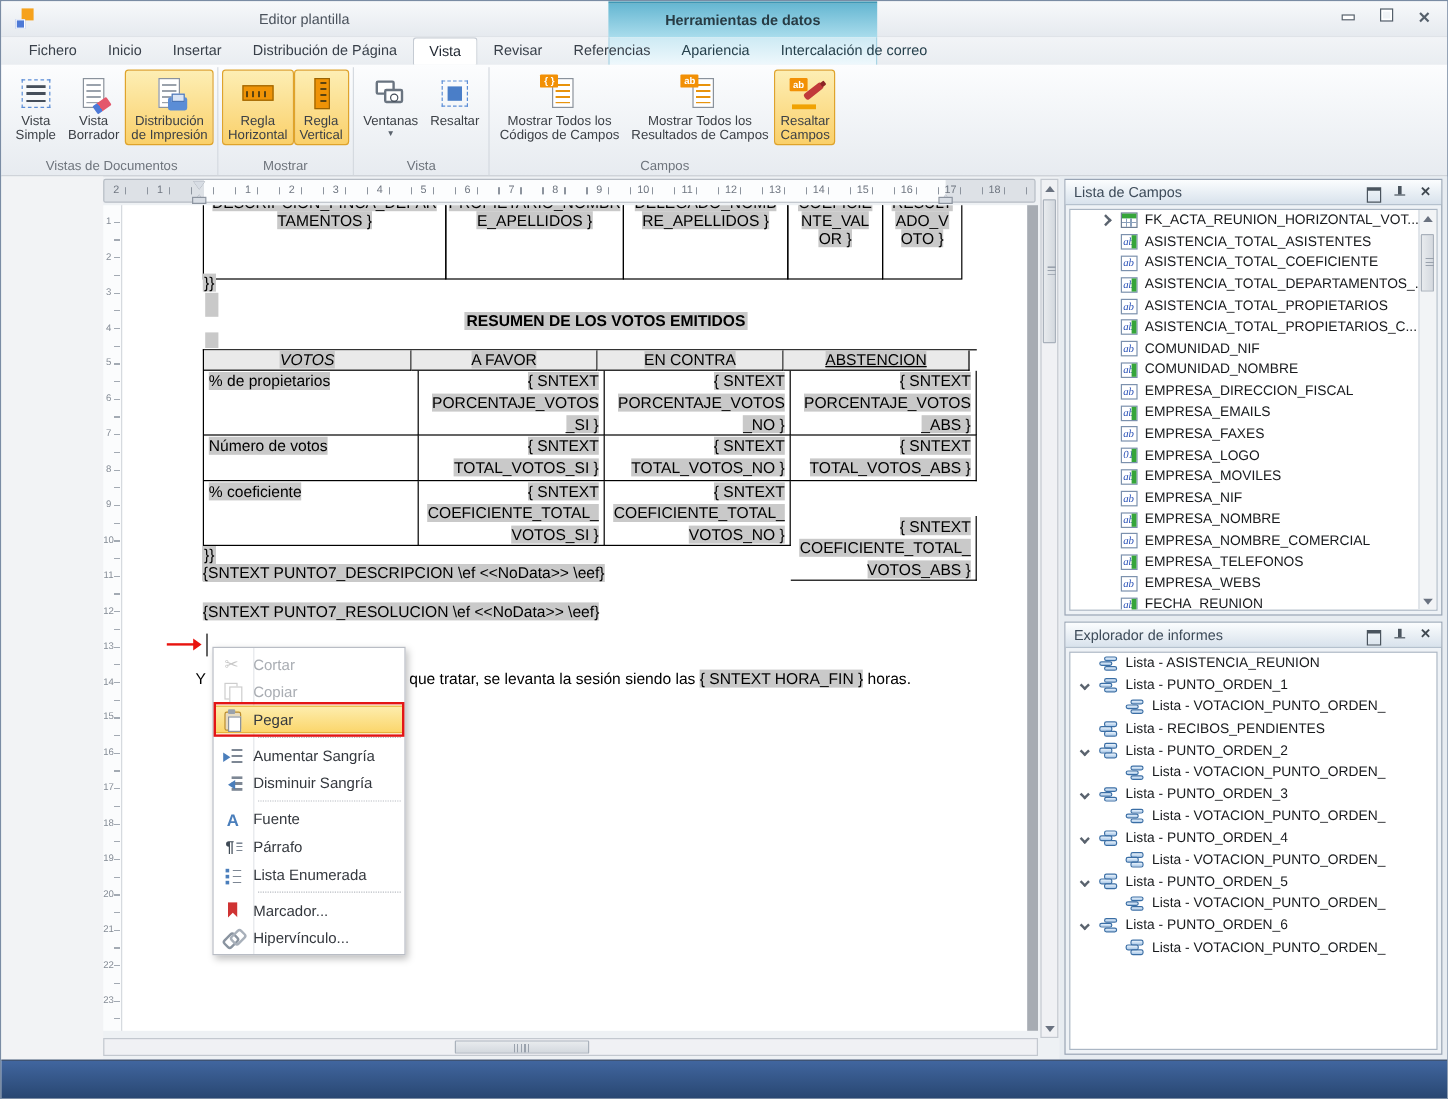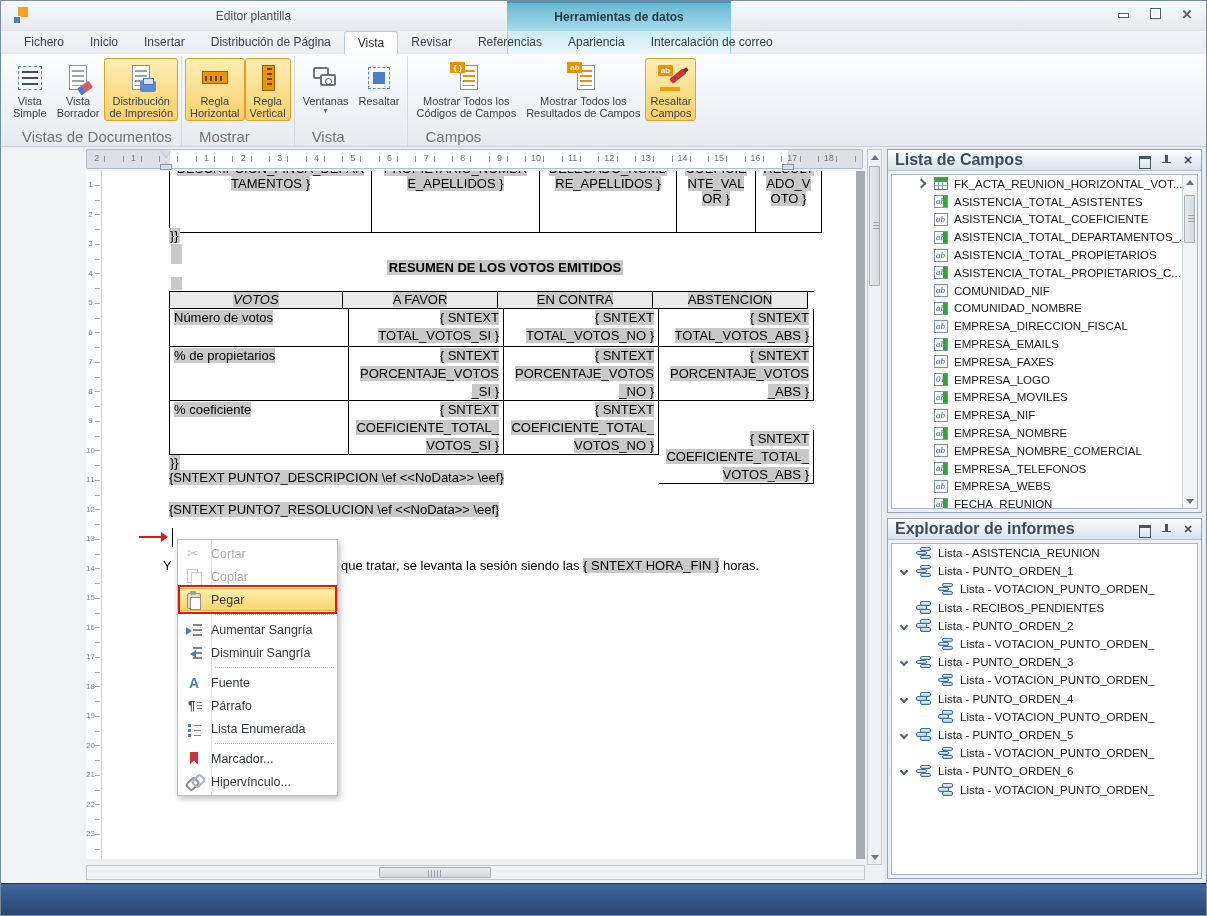--- a/index.html
+++ b/index.html
@@ -37,22 +37,22 @@
     border-radius:3px 3px 0 0; color:#1f2630; }
   .tab.ctx { color:#26404c; }
   .ribbon-collapse { position:absolute; right:14px; top:35px; width:16px; height:14px;
     color:#6a7480; font-size:10px; text-align:center; line-height:14px; }
 
   
   .ribbon { position:absolute; left:0; top:53px; width:100%; height:93px;
     background:linear-gradient(#fcfdfe,#e7ebf0); border-bottom:1px solid #c7ccd3; display:flex; padding:2px 0 0 4px; }
   .rgroup { position:relative; display:flex; align-items:flex-start; padding:2px 3px 16px;
     border-right:1px solid #d5dae0; }
-  .rgroup-label { position:absolute; bottom:1px; left:17px; right:0; 
-    font-size:15px; color:#6e747c; }
+  .rgroup-label { position:absolute; bottom:1px; left:0; right:0; text-align:center;
+    font-size:11px; color:#6e747c; }
   .rbtn { display:flex; flex-direction:column; align-items:center; padding:3px 4px 1px;
     border:1px solid transparent; border-radius:3px; }
   .rbtn.checked { background:linear-gradient(#fdeeb4,#fad06a); border-color:#dfa32b; }
   .ric { position:relative; width:32px; height:32px; margin-bottom:1px; flex:none; }
   .rlabel { font-size:11px; line-height:12px; text-align:center; white-space:pre-line; color:#3c4046; }
   .dd-arrow { font-size:8px; color:#5a626c; line-height:8px; }
 
   
   .i-doc { position:absolute; left:7px; top:3px; width:18px; height:25px; background:#fff; border:1px solid #8a929c; }
   .i-doc::after { content:""; position:absolute; left:2px; right:2px; top:4px; height:16px;
@@ -202,21 +202,21 @@
   .grip-h { position:absolute; top:2px; left:50%; width:13px; height:7px; margin-left:-7px;
     background:repeating-linear-gradient(90deg,#9aa2ad 0 1px, transparent 1px 3px); }
 
   
   .dock { position:absolute; left:882px; top:146px; width:325px; height:736px; background:#e7ecf1; }
   .panel { position:absolute; left:4px; width:315px; background:#eef2f6; border:1px solid #98a4b4; }
   .panel-fieldlist { top:2px; height:364px; }
   .panel-explorer { top:371px; height:361px; }
   .panel-header { display:flex; align-items:center; height:21px; padding:0 7px;
     background:linear-gradient(#fbfdfe,#d8e2ec); border-bottom:1px solid #b5c1ce; }
-  .panel-title { flex:1; font-size:16px; color:#3d4b59;font-weight:bold; }
+  .panel-title { flex:1; font-size:12px; color:#3d4b59; }
   .p-ico { width:12px; height:11px; position:relative; margin-left:10px; }
   .p-max::before { content:""; position:absolute; left:1px; top:1px; width:10px; height:9px; border:1px solid #4a545e; border-top:3px solid #4a545e; }
   .p-pin::before { content:""; position:absolute; left:5px; top:0; width:3px; height:7px; background:#4a545e; }
   .p-pin::after { content:""; position:absolute; left:2px; top:7px; width:9px; height:1.5px; background:#4a545e; box-shadow:4px 2px 0 -1px #4a545e; }
   .p-close { font-size:11px; font-weight:bold; color:#3f4850; line-height:11px; text-align:center; }
   .panel-body { position:absolute; left:3px; right:3px; top:24px; bottom:3px; background:#fff; border:1px solid #aab6c4; overflow:hidden; }
 
   .fl-row { display:flex; align-items:center; height:17.8px; padding-left:42px; position:relative; }
   .fl-row .label, .tree-row .label { font-size:11.5px; color:#17191c; white-space:nowrap; margin-left:6px; }
   .chev { width:7px; height:7px; border-right:2px solid #5a636e; border-bottom:2px solid #5a636e; flex:none; }
@@ -435,21 +435,21 @@
       <span class="vnum" style="top: 662px;">23</span>
     </div>
 
   <div class="page">
 
     <div class="toptable" id="toptable">
         <div class="cell" style="width: 203px;">
           <span class="ln"><span>DESCRIPCION_FINCA_DEPAR</span></span>
           <span class="ln"><span>TAMENTOS }</span></span>
         </div>
-        <div class="cell" style="width: 169px;">
+        <div class="cell" style="width: 149px;">
           <span class="ln"><span>PROPIETARIO_NOMBR</span></span>
           <span class="ln"><span>E_APELLIDOS }</span></span>
         </div>
         <div class="cell" style="width: 138px;">
           <span class="ln"><span>DELEGADO_NOMB</span></span>
           <span class="ln"><span>RE_APELLIDOS }</span></span>
         </div>
         <div class="cell" style="width: 80px;">
           <span class="ln"><span>COEFICIE</span></span>
           <span class="ln"><span>NTE_VAL</span></span>
@@ -465,33 +465,33 @@
     <div class="braces" style="top:57px;"><span>}}</span></div>
     <div class="pmark" style="top:73px; height:20px;"></div>
     <div class="doc-heading" style="top:89px;"><span>RESUMEN DE LOS VOTOS EMITIDOS</span></div>
     <div class="pmark" style="top:106px; height:13px;"></div>
 
     <div class="sumtable" id="sumtable">
         <div class="row">
           <div class="cell hcell" style="width: 173px; font-style: italic;"><span>VOTOS</span></div>
           <div class="cell hcell" style="width: 155px;"><span>A FAVOR</span></div>
           <div class="cell hcell" style="width: 155px;"><span>EN CONTRA</span></div>
-          <div class="cell hcell" style="width: 155px;"><span>ABSTENCION</span></div>
+          <div class="cell hcell" style="width: 155px; text-decoration: underline;"><span>ABSTENCION</span></div>
+        </div>
+        <div class="row">
+          <div class="cell lcell" style="width: 179px; height: 54px;"><span>% de propietarios</span></div>
+          <div class="cell vcell" style="width: 155px; height: 54px;"><span>{ SNTEXT PORCENTAJE_VOTOS_SI }</span></div>
+          <div class="cell vcell" style="width: 155px; height: 54px;"><span>{ SNTEXT PORCENTAJE_VOTOS_NO }</span></div>
+          <div class="cell vcell" style="width: 155px; height: 54px;"><span>{ SNTEXT PORCENTAJE_VOTOS_ABS }</span></div>
         </div>
         <div class="row">
           <div class="cell lcell" style="width: 179px; height: 38px;"><span>Número de votos</span></div>
           <div class="cell vcell" style="width: 155px; height: 38px;"><span>{ SNTEXT TOTAL_VOTOS_SI }</span></div>
           <div class="cell vcell" style="width: 155px; height: 38px;"><span>{ SNTEXT TOTAL_VOTOS_NO }</span></div>
           <div class="cell vcell" style="width: 155px; height: 38px;"><span>{ SNTEXT TOTAL_VOTOS_ABS }</span></div>
-        </div>
-        <div class="row">
-          <div class="cell lcell" style="width: 179px; height: 54px;"><span>% de propietarios</span></div>
-          <div class="cell vcell" style="width: 155px; height: 54px;"><span>{ SNTEXT PORCENTAJE_VOTOS_SI }</span></div>
-          <div class="cell vcell" style="width: 155px; height: 54px;"><span>{ SNTEXT PORCENTAJE_VOTOS_NO }</span></div>
-          <div class="cell vcell" style="width: 155px; height: 54px;"><span>{ SNTEXT PORCENTAJE_VOTOS_ABS }</span></div>
         </div>
         <div class="row">
           <div class="cell lcell" style="width: 179px; height: 54px;"><span>% coeficiente</span></div>
           <div class="cell vcell" style="width: 155px; height: 54px;"><span>{ SNTEXT COEFICIENTE_TOTAL_VOTOS_SI }</span></div>
           <div class="cell vcell" style="width: 155px; height: 54px;"><span>{ SNTEXT COEFICIENTE_TOTAL_VOTOS_NO }</span></div>
           <div class="cell vcell" style="width: 155px; height: 54px; margin-top: 29px;"><span>{ SNTEXT COEFICIENTE_TOTAL_VOTOS_ABS }</span></div>
         </div>
       </div>
 
     <div class="braces" style="top:284px;"><span>}}</span></div>

